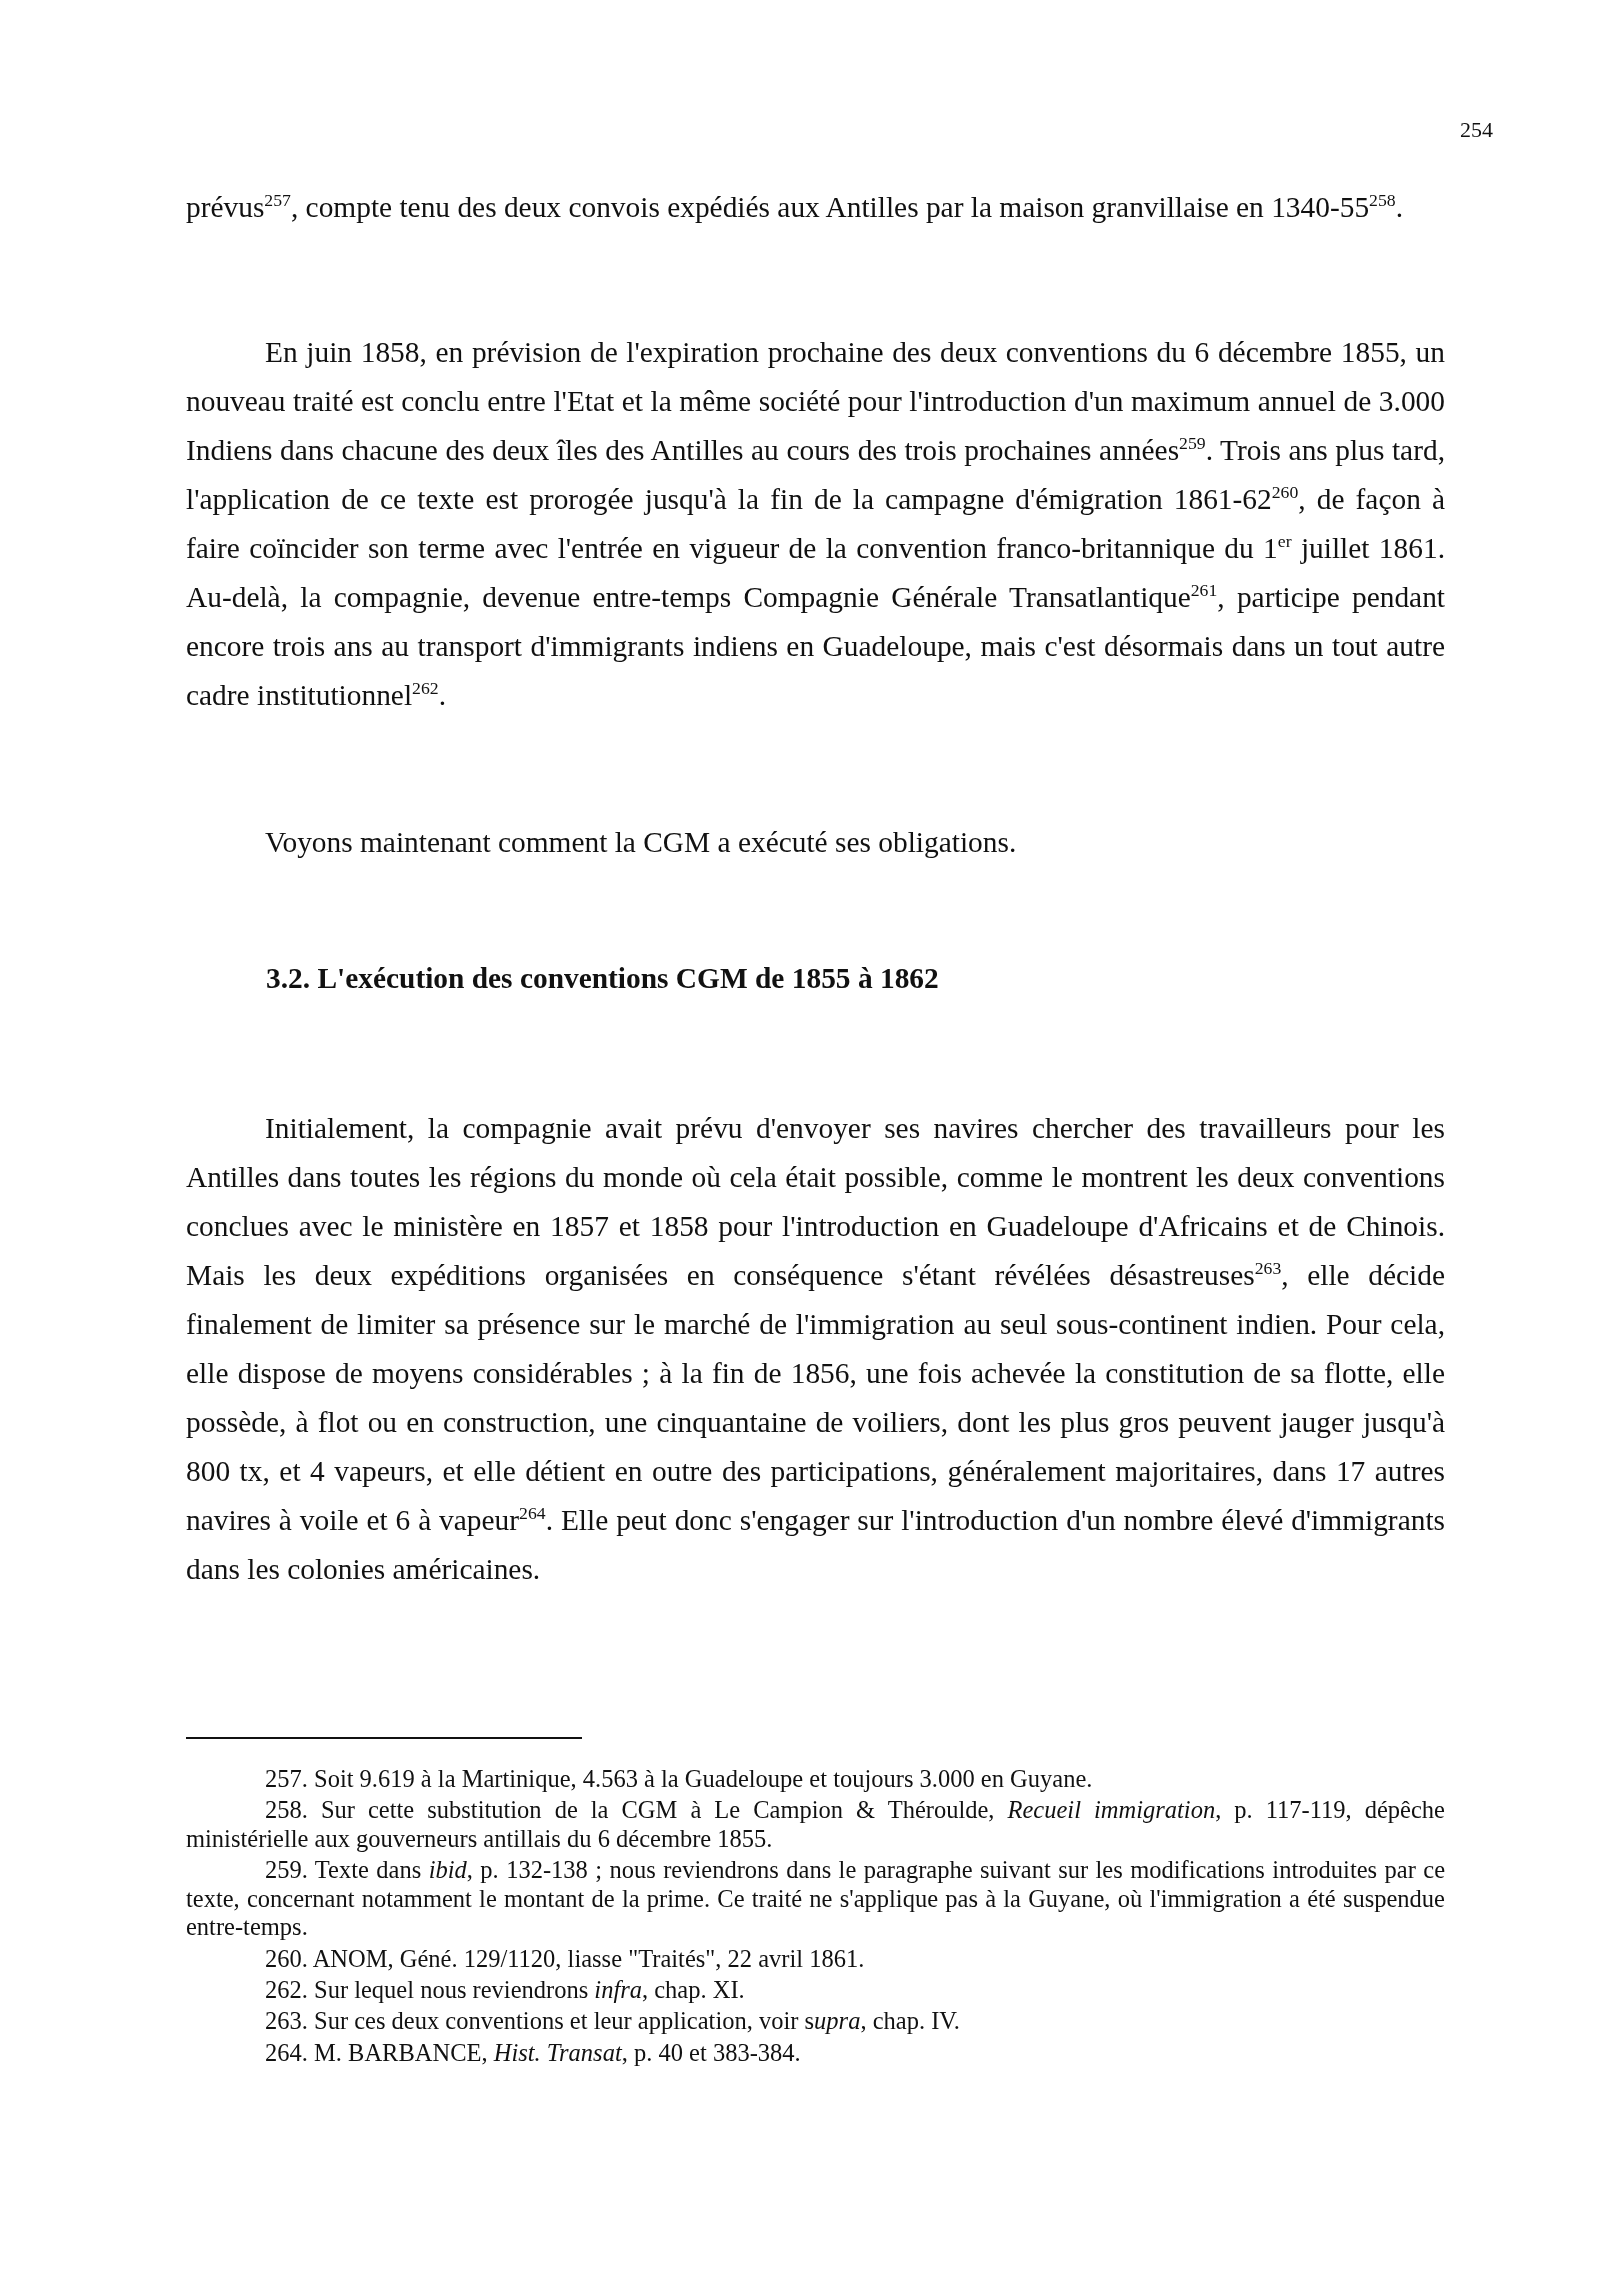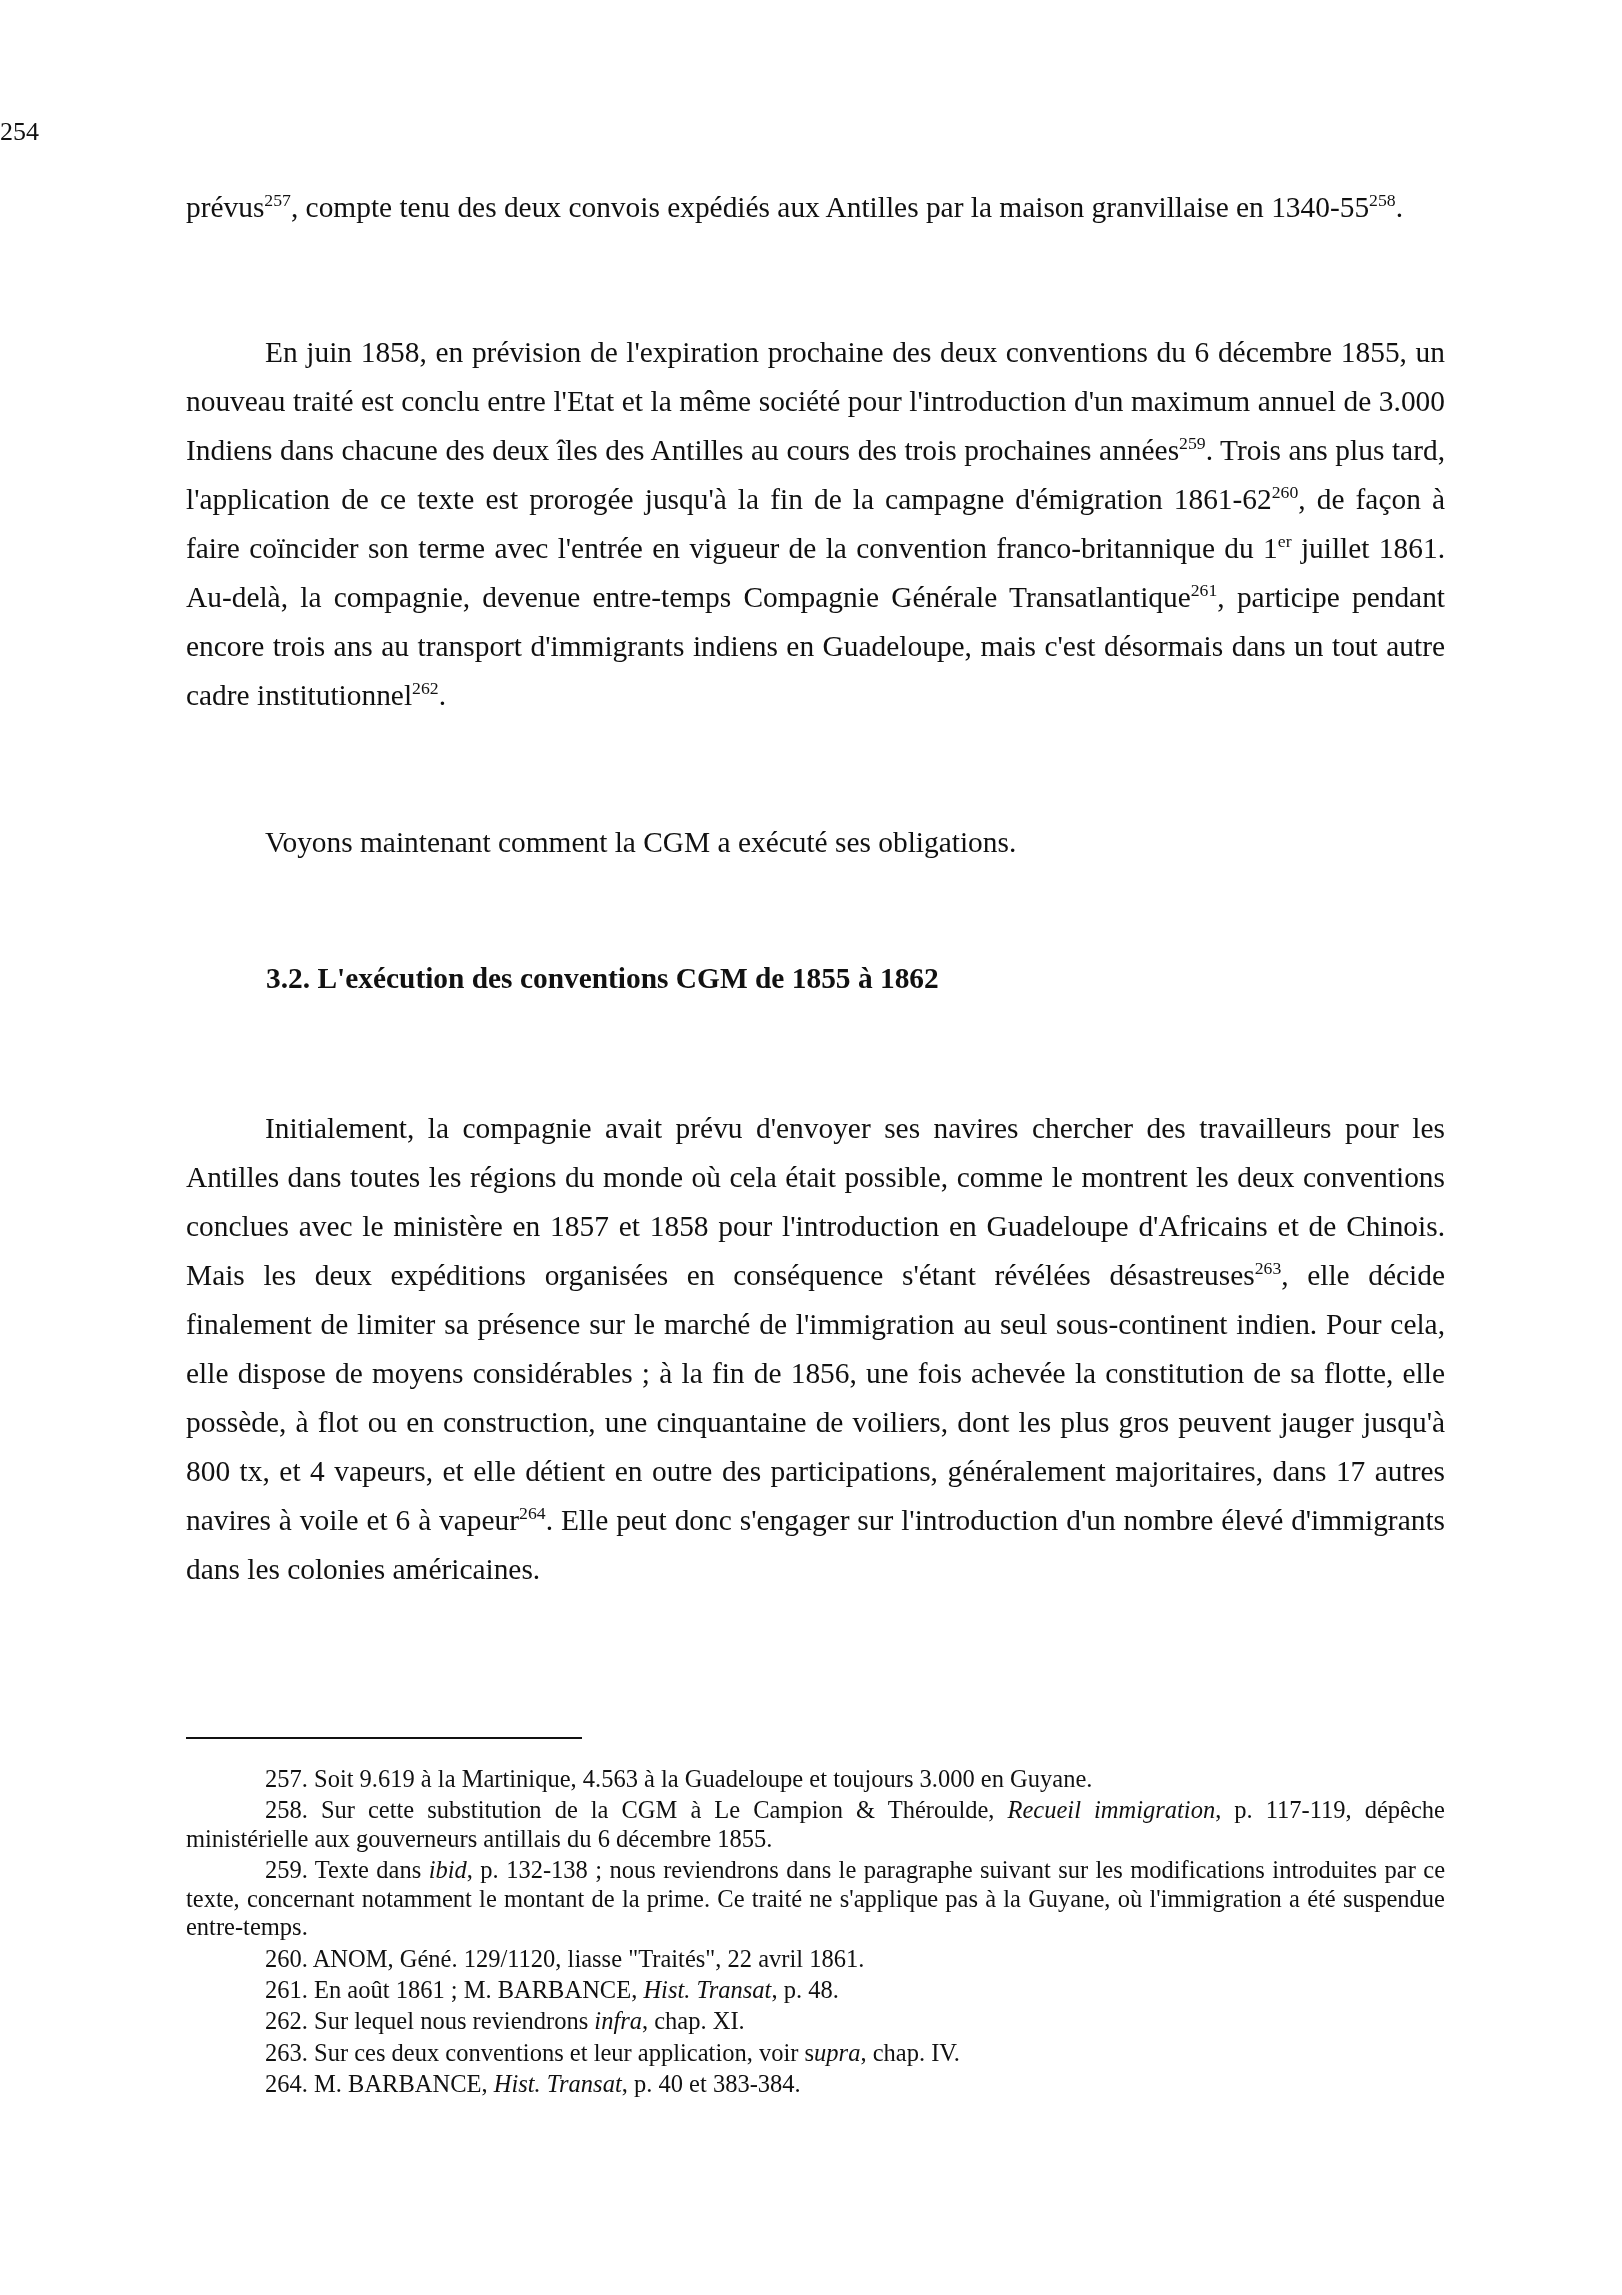--- a/index.html
+++ b/index.html
@@ -1,19 +1,19 @@
 <!DOCTYPE html>
 <html style="font-size:7.9px"><head>
 <meta charset="utf-8">
 <style>
   html, body { margin: 0; padding: 0; background: #ffffff; }
   body { width: 1623px; height: 2295px; position: relative; overflow: hidden;
          font-family: "Liberation Serif", "DejaVu Serif", serif; color: #111111; }
-  .page-number { position: absolute; top: 117px; left: 0; width: 1493px; text-align: left;
-                 font-size: 26px; }
+  .page-number { position: absolute; top: 117px; left: 0; width: 1493px; text-align: right;
+                 font-size: 22px; }
   .body-text { position: absolute; left: 186px; width: 1259px; font-size: 29.4px; line-height: 49px;
                text-align: justify; }
   .body-text p { margin: 0; }
   .indent { text-indent: 79px; }
   sup { font-size: 17.7px; line-height: 0; vertical-align: 10.8px; }
   .p1 { top: 183px; }
   .p2 { top: 328px; }
   .p3 { top: 818px; }
   .heading { position: absolute; left: 266px; top: 962px; font-size: 29.4px; font-weight: bold; }
   .p4 { top: 1060px; margin-top: 44px; }
@@ -46,18 +46,17 @@
   <p class="indent"><span>Initialement, la compagnie avait prévu d'envoyer ses navires chercher des travailleurs pour les Antilles dans toutes les régions du monde où cela était possible, comme le montrent les deux conventions conclues avec le ministère en 1857 et 1858 pour l'introduction en Guadeloupe d'Africains et de Chinois. Mais les deux expéditions organisées en conséquence s'étant révélées désastreuses</span><sup>263</sup><span>, elle décide finalement de limiter sa présence sur le marché de l'immigration au seul sous-continent indien. Pour cela, elle dispose de moyens considérables ; à la fin de 1856, une fois achevée la constitution de sa flotte, elle possède, à flot ou en construction, une cinquantaine de voiliers, dont les plus gros peuvent jauger jusqu'à 800 tx, et 4 vapeurs, et elle détient en outre des participations, généralement majoritaires, dans 17 autres navires à voile et 6 à vapeur</span><sup>264</sup><span>. Elle peut donc s'engager sur l'introduction d'un nombre élevé d'immigrants dans les colonies américaines.</span></p>
 </div>
 
 <div class="rule"></div>
 
 <div class="footnotes">
   <p class="fn"><span>257. Soit 9.619 à la Martinique, 4.563 à la Guadeloupe et toujours 3.000 en Guyane.</span></p>
   <p class="fn"><span>258. Sur cette substitution de la CGM à Le Campion &amp; Théroulde, </span><i>Recueil immigration</i><span>, p. 117-119, dépêche ministérielle aux gouverneurs antillais du 6 décembre 1855.</span></p>
   <p class="fn"><span>259. Texte dans </span><i>ibid</i><span>, p. 132-138 ; nous reviendrons dans le paragraphe suivant sur les modifications introduites par ce texte, concernant notamment le montant de la prime. Ce traité ne s'applique pas à la Guyane, où l'immigration a été suspendue entre-temps.</span></p>
   <p class="fn"><span>260. ANOM, Géné. 129/1120, liasse "Traités", 22 avril 1861.</span></p>
-  <p class="fn"><span>261. En août 1861 ; M. BARBANCE, </span><i>Hist. Transat</i><span>, p. 48.</span></p>
   <p class="fn"><span>262. Sur lequel nous reviendrons </span><i>infra</i><span>, chap. XI.</span></p>
   <p class="fn"><span>263. Sur ces deux conventions et leur application, voir s</span><i>upra</i><span>, chap. IV.</span></p>
   <p class="fn"><span>264. M. BARBANCE, </span><i>Hist. Transat</i><span>, p. 40 et 383-384.</span></p>
 </div>
 
 
 </body></html>

